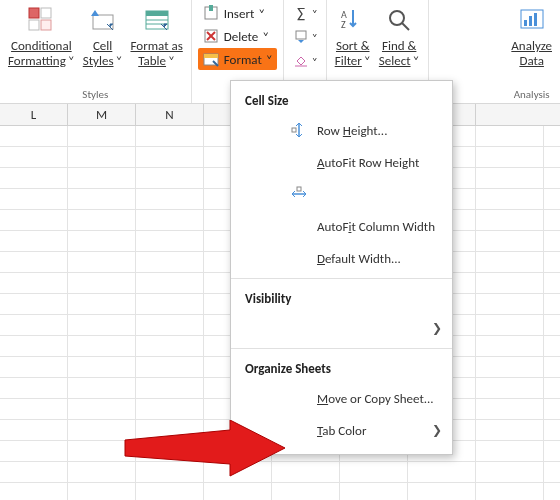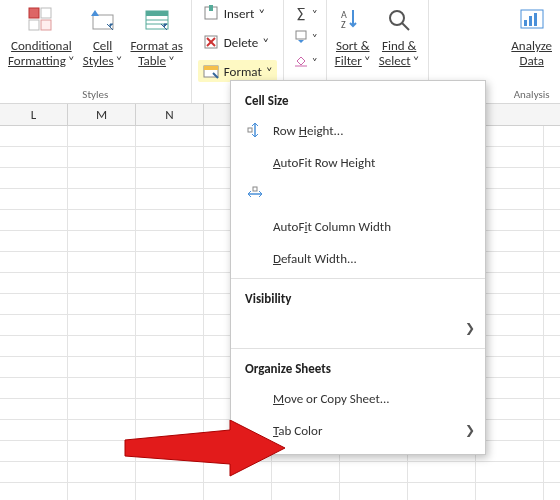--- a/index.html
+++ b/index.html
@@ -61,38 +61,38 @@
   }
   .chev {
     display: inline-block;
     margin-left: 2px;
   }
 
   .small-col {
     display: flex;
     flex-direction: column;
     justify-content: flex-start;
-    gap: 7px;
+    gap: 1px;
     padding: 0 2px;
   }
   .small-btn {
     display: flex;
     align-items: center;
     padding: 2px 4px;
     font-size: 13px;
     white-space: nowrap;
     cursor: default;
   }
   .small-btn .ic {
     width: 18px; height: 18px;
     display: flex; align-items: center; justify-content: center;
     margin-right: 4px;
   }
   .small-btn.highlight {
-    background: #fef9c3;
+    background: #f97316;
     border-radius: 2px;
   }
 
   .tight-col {
     display: flex;
     flex-direction: column;
     padding: 0 2px;
     gap: 2px;
   }
   .tight-row {
@@ -139,39 +139,40 @@
   .cells .row div {
     flex: 0 0 68px;
     border-right: 1px solid #e3e3e3;
   }
 
   
   .menu {
     position: absolute;
     left: 230px;
     top: 80px;
-    width: 256px;
+    width: 223px;
     background: #ffffff;
     border: 1px solid #c8c8c8;
     box-shadow: 2px 3px 8px rgba(0,0,0,0.25);
     padding: 4px 0 8px 0;
   }
   .menu .section-head {
     font-weight: 600;
     font-size: 13px;
     padding: 8px 14px 6px 14px;
     color: #222;
   }
   .menu .item {
     display: flex;
     align-items: center;
     padding: 7px 10px 7px 14px;
     font-size: 13px;
     color: #333;
     cursor: default;
+    margin-left: 44px;
   }
   .menu .item .ic {
     width: 20px; height: 18px;
     display: flex;
     align-items: center;
     justify-content: center;
     margin-right: 8px;
   }
   .menu .item .sub {
     margin-left: auto;

